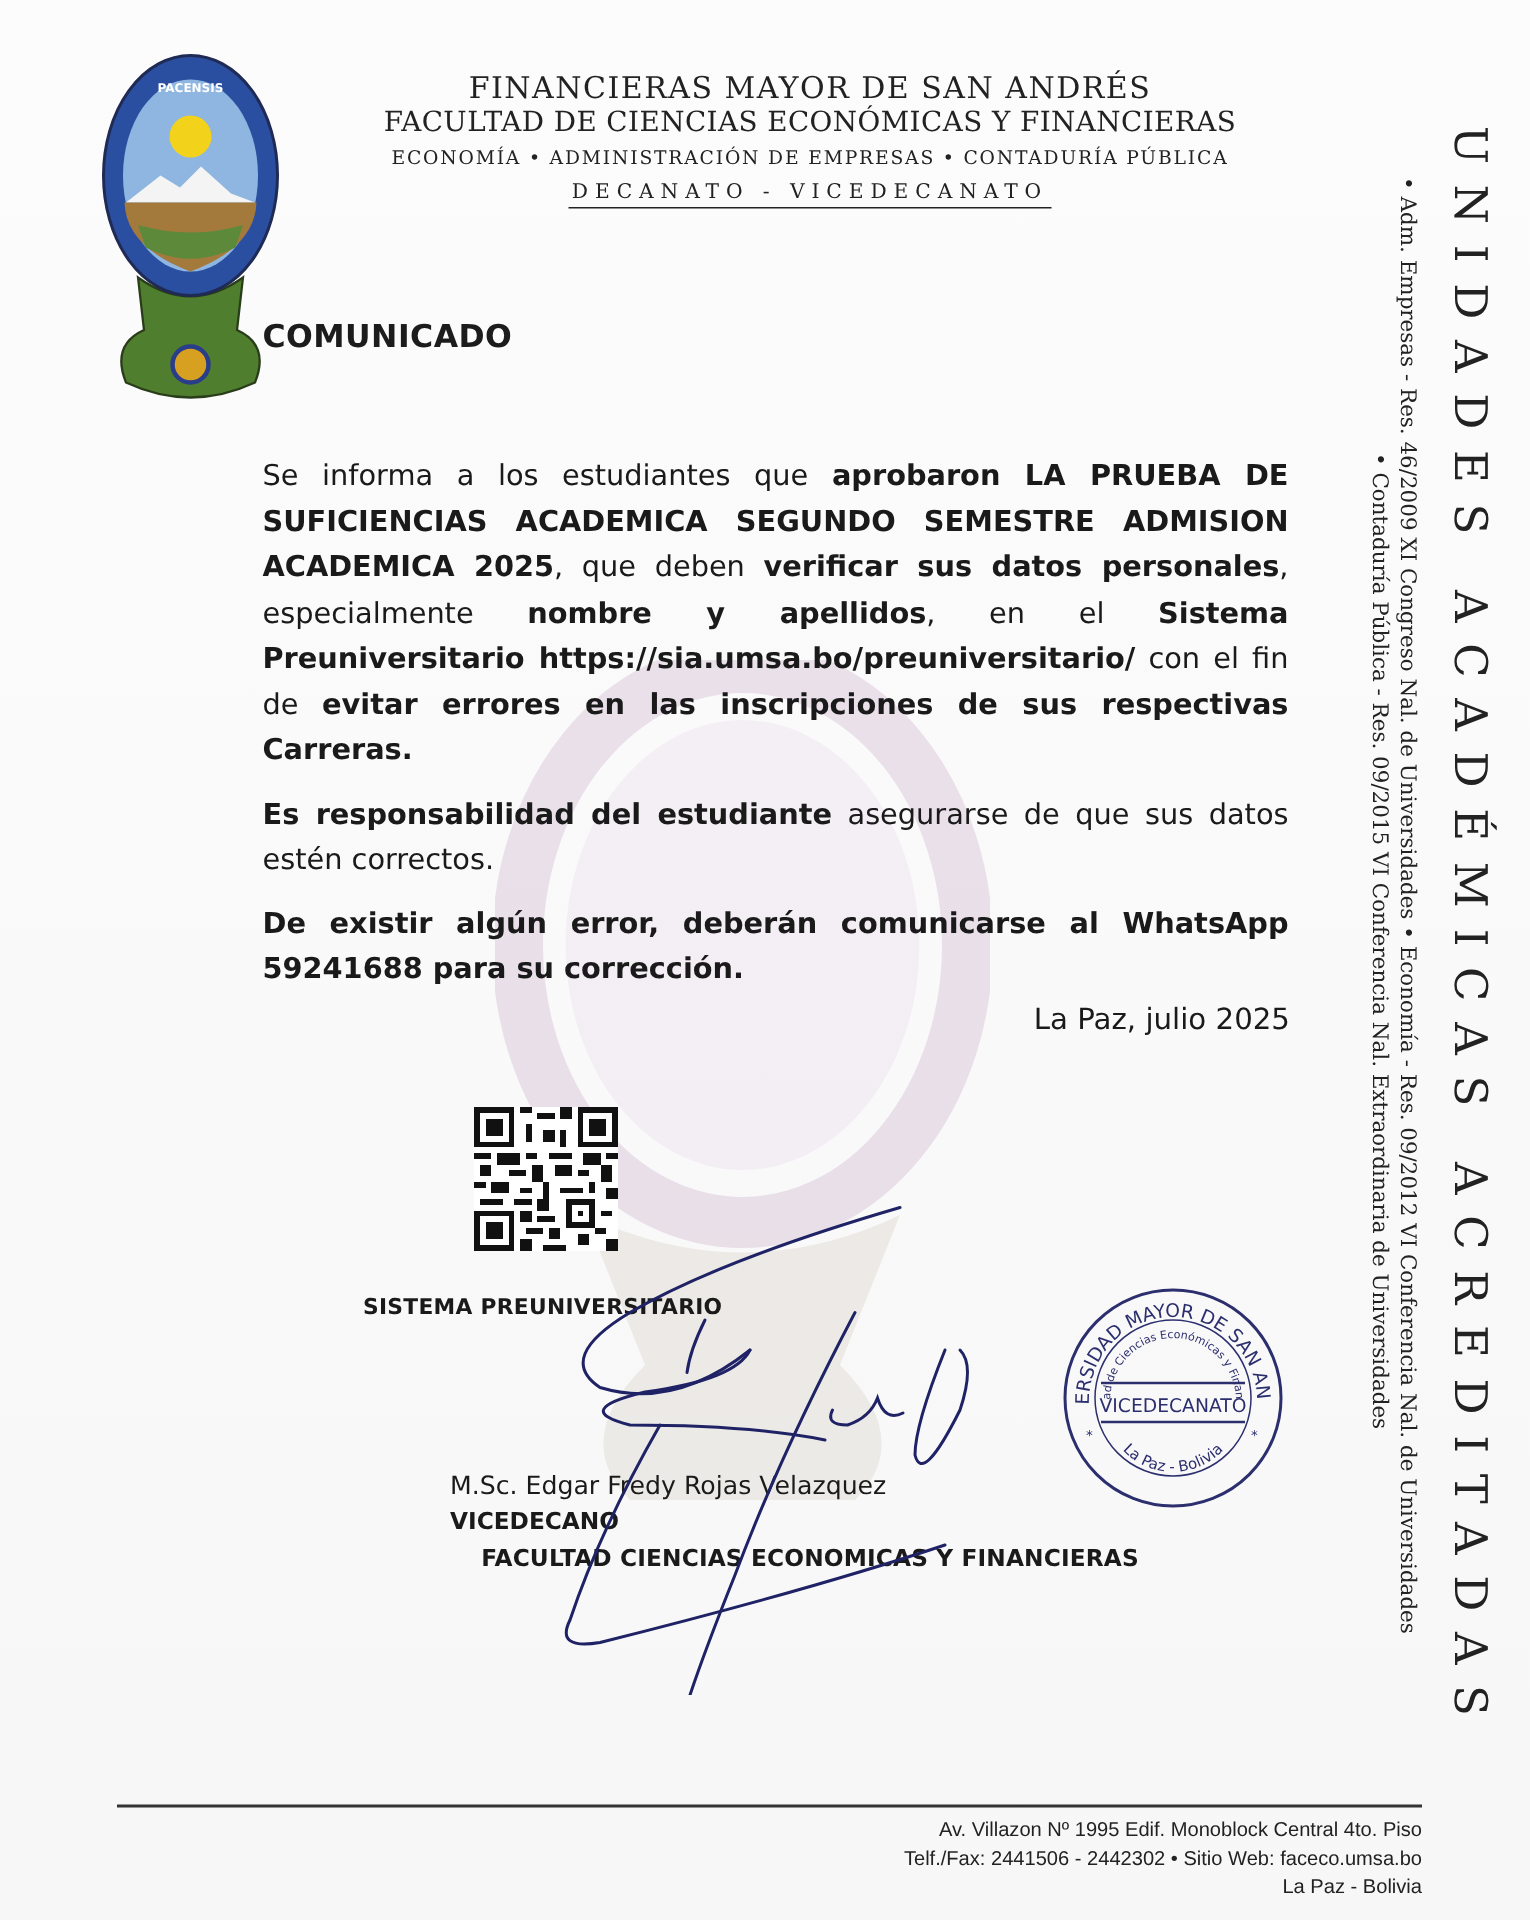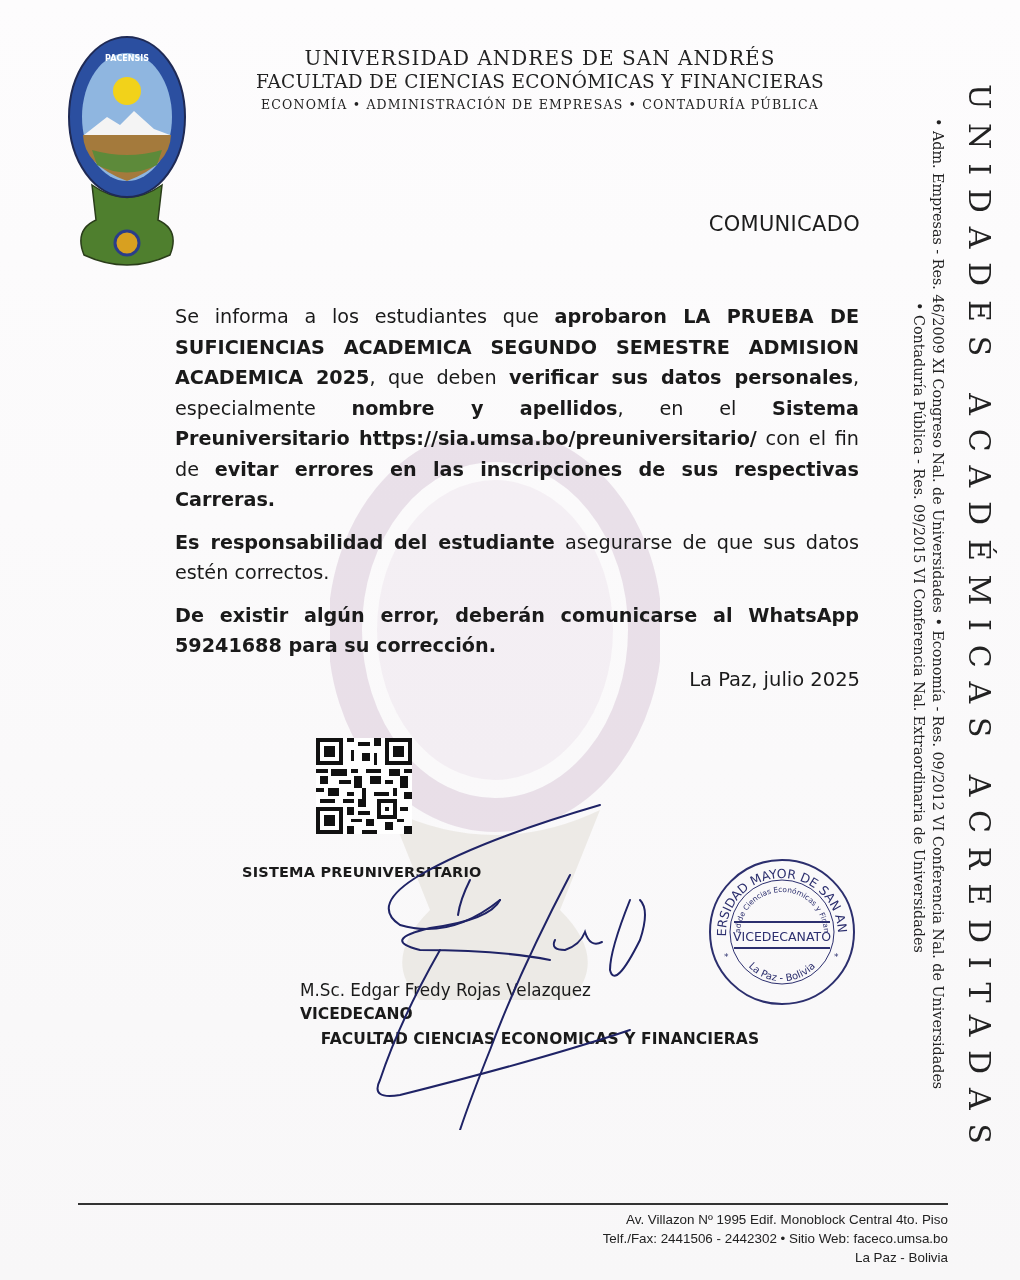--- a/index.html
+++ b/index.html
@@ -25,21 +25,21 @@
     .h-dec { display: inline-block; font-size: 13.5px; letter-spacing: 4.6px; line-height: 20px; border-bottom: 1.5px solid #222; padding: 0 2px; margin-top: 2px; }
 
     
     .vband { position: absolute; left: 905px; top: 84px; width: 100px; height: 1100px; }
     .vtext { position: absolute; top: 0; transform-origin: left top; transform: rotate(90deg); white-space: nowrap; font-family: "DejaVu Serif", serif; color: #222; }
     .v-main { left: 92px; font-size: 30px; letter-spacing: 13.8px; }
     .v-sub1 { left: 41px; top: 34px; font-size: 14.3px; letter-spacing: 0px; }
     .v-sub2 { left: 22px; top: 218px; font-size: 14.3px; letter-spacing: 0px; }
 
     
-    .title { position: absolute; left: 175px; width: 685px; text-align: right; font-weight: normal; color: #1c1c1c; }
+    .title { position: absolute; left: 175px; width: 685px; text-align: left; font-weight: bold; color: #1c1c1c; }
     .t1 { top: 212px; font-size: 21px; letter-spacing: 0.3px; }
     .t2 { top: 256px; font-size: 22px; letter-spacing: 0.2px; }
     .content { position: absolute; left: 175px; top: 302px; width: 684px; font-size: 19.2px; line-height: 30.5px; text-align: justify; color: #1a1a1a; }
     .content p { margin: 0 0 12px 0; }
     .content b { font-weight: bold; }
     .date { position: absolute; left: 640px; top: 668px; width: 220px; text-align: right; font-size: 19.5px; color: #1a1a1a; }
 
     .qr { position: absolute; left: 316px; top: 738px; width: 96px; height: 96px; }
     .qr-label { position: absolute; left: 242px; top: 864px; font-size: 14.5px; font-weight: bold; letter-spacing: 0.2px; }
 
@@ -70,23 +70,24 @@
     <ellipse cx="65" cy="92" rx="45" ry="64" fill="#8fb6e0"></ellipse>
     <circle cx="65" cy="66" r="14" fill="#f2d21a"></circle>
     <path d="M22 110 L45 92 L58 100 L72 86 L92 104 L108 110 Z" fill="#f4f4f4"></path>
     <path d="M21 110 L109 110 Q108 140 65 156 Q22 140 21 110 Z" fill="#a47a3c"></path>
     <path d="M30 125 Q65 135 100 125 L95 140 Q65 155 35 140 Z" fill="#5d8a3a"></path>
     <circle cx="65" cy="218" r="12" fill="#d8a020" stroke="#2a3d8a" stroke-width="3"></circle>
     <text x="65" y="36" font-size="8" text-anchor="middle" fill="#fff" font-family="DejaVu Sans, sans-serif" font-weight="bold">PACENSIS</text>
   </svg>
 
   <div class="header">
-    <div class="h-uni">UNIVERSIDAD ANDRES DE SAN ANDRÉS</div>
+    <div class="h-uni">FINANCIERAS MAYOR DE SAN ANDRÉS</div>
     <div class="h-fac">FACULTAD DE CIENCIAS ECONÓMICAS Y FINANCIERAS</div>
     <div class="h-units">ECONOMÍA • ADMINISTRACIÓN DE EMPRESAS • CONTADURÍA PÚBLICA</div>
+    <div class="h-dec">DECANATO - VICEDECANATO</div>
   </div>
 
   <div class="vband">
     <div class="vtext v-main">UNIDADES ACADÉMICAS ACREDITADAS</div>
     <div class="vtext v-sub1">• Adm. Empresas - Res. 46/2009 XI Congreso Nal. de Universidades • Economía - Res. 09/2012 VI Conferencia Nal. de Universidades</div>
     <div class="vtext v-sub2">• Contaduría Pública - Res. 09/2015 VI Conferencia Nal. Extraordinaria de Universidades</div>
   </div>
 
   <div class="title t1">COMUNICADO</div>
 

